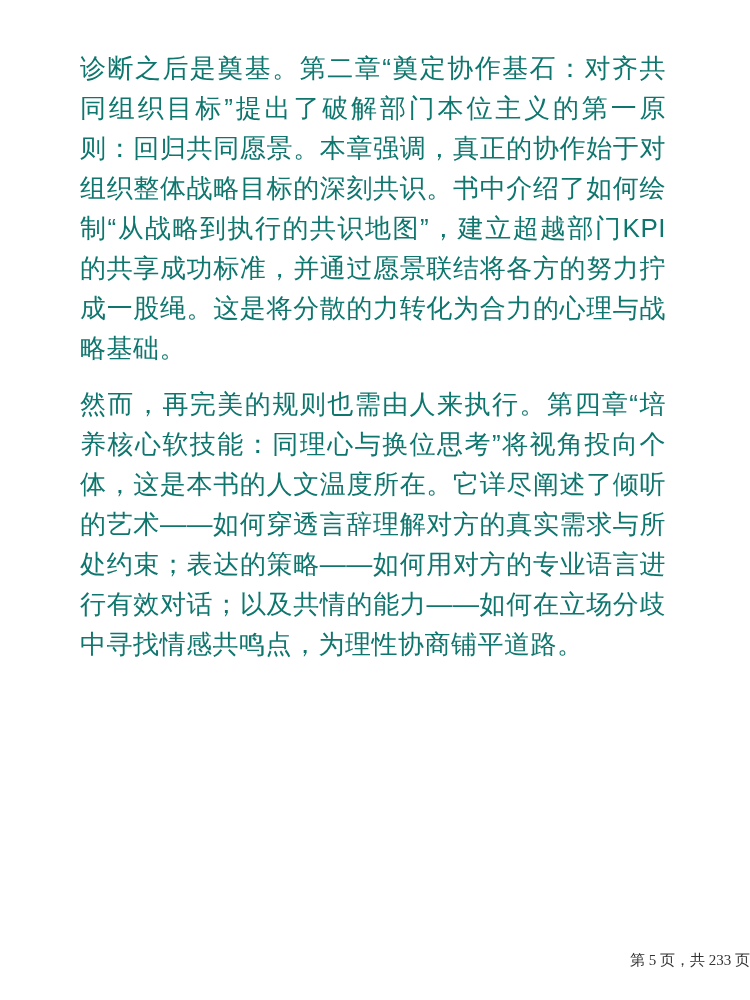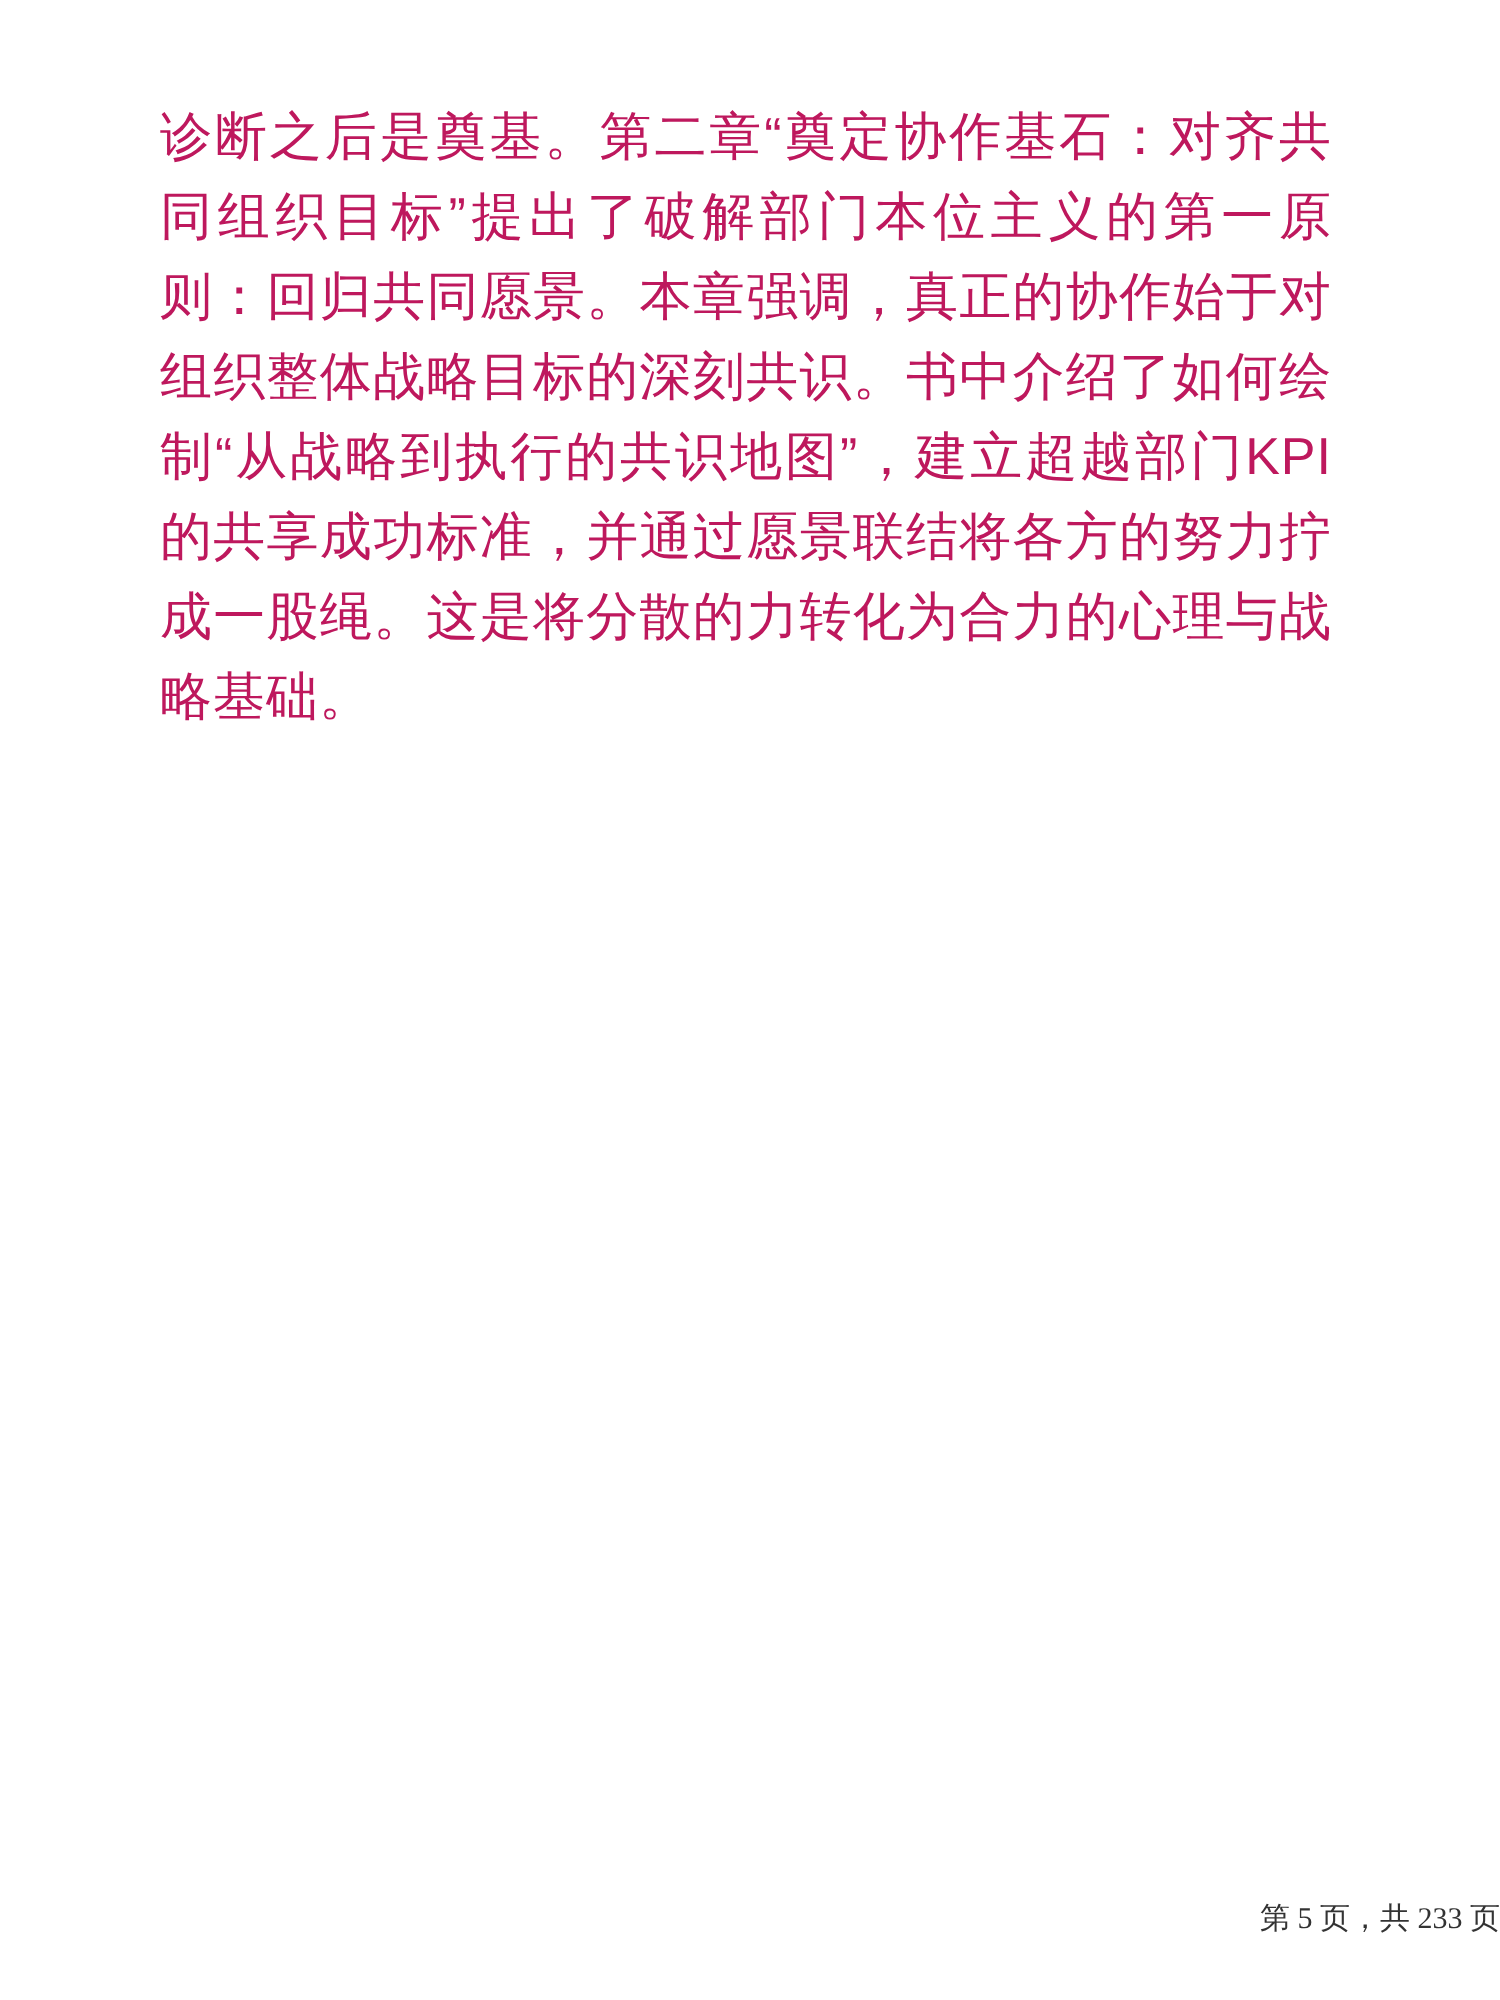--- a/index.html
+++ b/index.html
@@ -20,21 +20,21 @@
     top: 0;
     width: 750px;
     height: 1000px;
     background: #ffffff;
   }
   .doc-content {
     position: absolute;
     left: 80px;
     top: 48px;
     width: 586px;
-    color: #be185d;
+    color: #0f766e;
     font-size: 26px;
     line-height: 40px;
     text-align: justify;
     letter-spacing: 0.5px;
   }
   .para {
     margin: 0 0 16px 0;
   }
   .para:last-child {
     margin-bottom: 0;
@@ -50,15 +50,16 @@
     line-height: 18px;
     color: #333333;
   }
 </style>
 </head>
 <body>
 
 <div class="page">
   <div class="doc-content">
     <p class="para">诊断之后是奠基。第二章“奠定协作基石：对齐共同组织目标”提出了破解部门本位主义的第一原则：回归共同愿景。本章强调，真正的协作始于对组织整体战略目标的深刻共识。书中介绍了如何绘制“从战略到执行的共识地图”，建立超越部门KPI的共享成功标准，并通过愿景联结将各方的努力拧成一股绳。这是将分散的力转化为合力的心理与战略基础。</p>
+    <p class="para">然而，再完美的规则也需由人来执行。第四章“培养核心软技能：同理心与换位思考”将视角投向个体，这是本书的人文温度所在。它详尽阐述了倾听的艺术——如何穿透言辞理解对方的真实需求与所处约束；表达的策略——如何用对方的专业语言进行有效对话；以及共情的能力——如何在立场分歧中寻找情感共鸣点，为理性协商铺平道路。</p>
   </div>
   <div class="page-footer">第 5 页，共 233 页</div>
 </div>
 
 </body></html>

